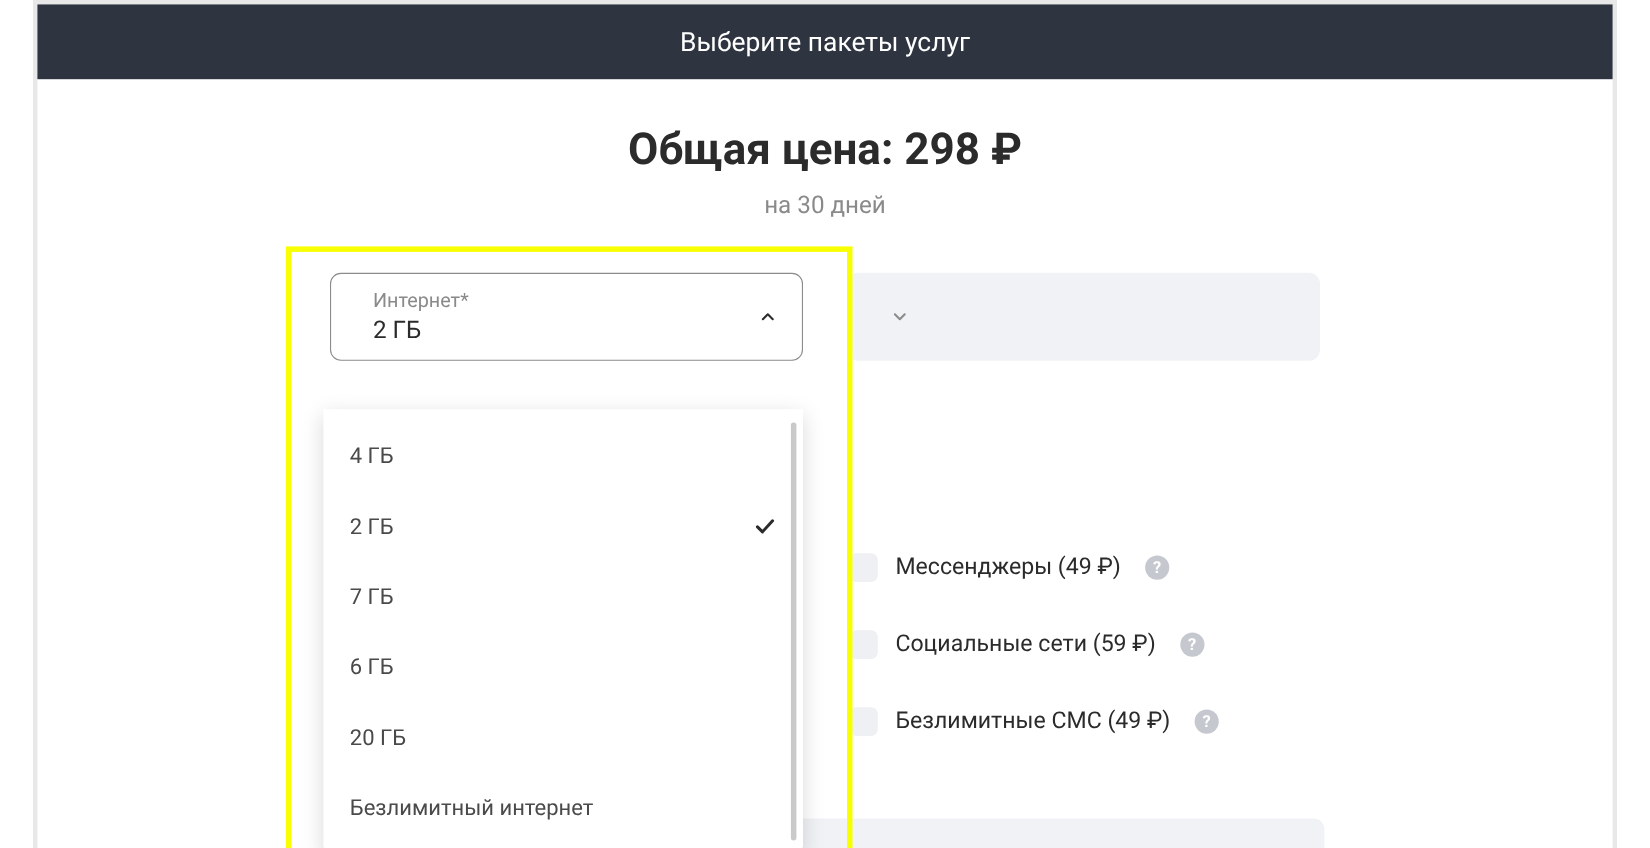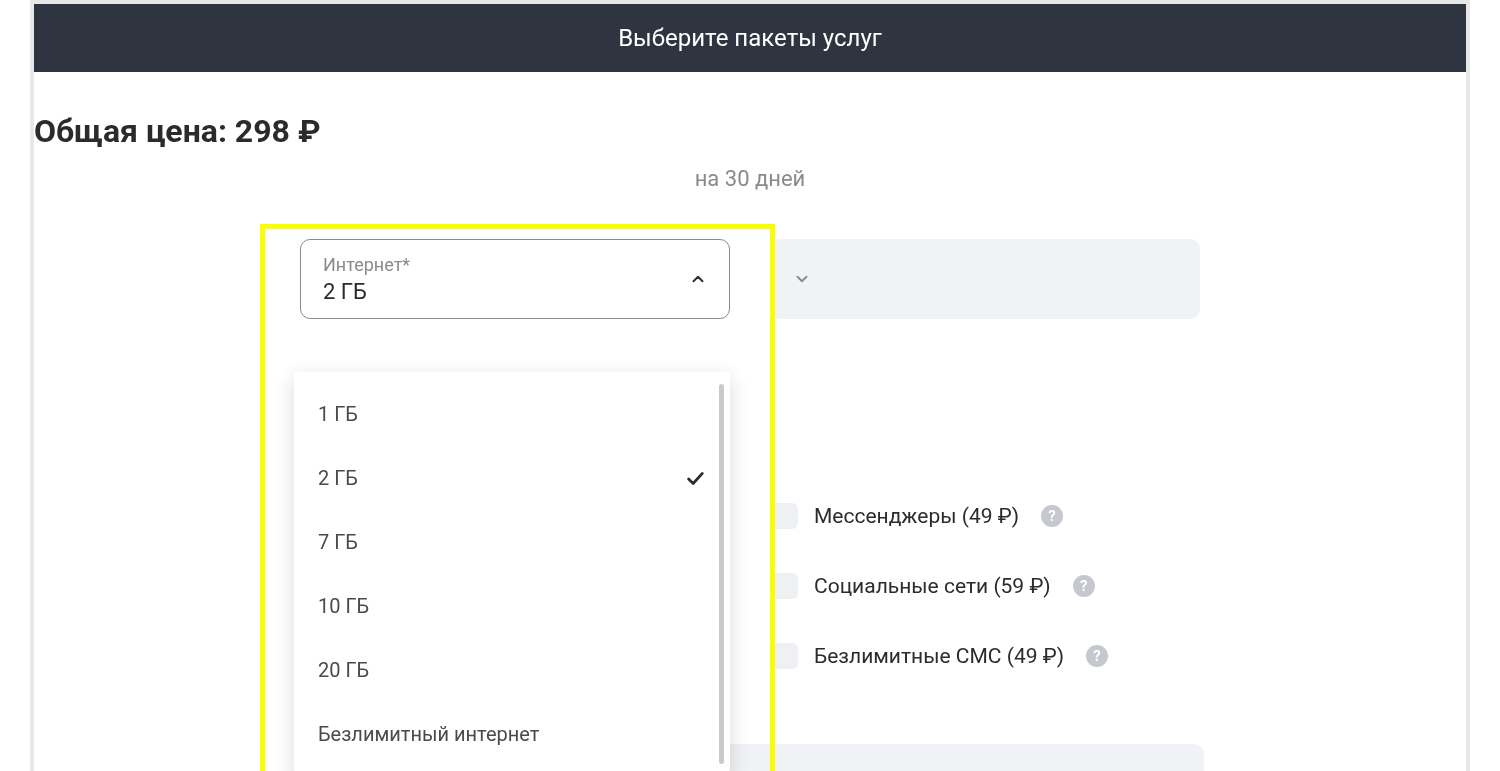--- a/index.html
+++ b/index.html
@@ -23,22 +23,22 @@
       text-align: center;
       padding: 20px 16px;
       font-size: 24px;
       font-weight: 400;
     }
     .content {
       padding: 40px 0 0 0;
       position: relative;
     }
     .price-heading {
-      text-align: left;
-      font-size: 32px;
+      text-align: center;
+      font-size: 40px;
       font-weight: 700;
       color: #2b2b2b;
     }
     .price-sub {
       text-align: center;
       font-size: 22px;
       color: #8a8a8a;
       margin-top: 16px;
     }
     .highlight-box {
@@ -55,21 +55,21 @@
       display: flex;
       justify-content: center;
       gap: 40px;
       margin-top: 48px;
       padding: 0 60px;
     }
     .select-box {
       width: 430px;
       border: 1px solid #8b8b8b;
       border-radius: 10px;
-      padding: 14px 22px 14px 22px;
+      padding: 14px 22px 14px 38px;
       display: flex;
       justify-content: space-between;
       align-items: center;
       background: #fff;
     }
     .select-box.closed {
       background: #f1f2f5;
       border: 1px solid #f1f2f5;
     }
     .select-text-wrap {
@@ -206,35 +206,35 @@
               <polyline points="6 9 12 15 18 9"></polyline>
             </svg>
         </span>
       </div>
 
     </div>
 
     <div class="dropdown-list">
       <div class="dropdown-scroll"></div>
       <div class="dropdown-item">
-        <span>1 ГБ</span>
+        <span>4 ГБ</span>
       </div>
       <div class="dropdown-item">
         <span>2 ГБ</span>
         <span class="check">
           <svg viewBox="0 0 24 24" fill="none" stroke="#2b2b2b" stroke-width="3" stroke-linecap="round" stroke-linejoin="round">
               <polyline points="5 13 10 18 20 7"></polyline>
             </svg>
         </span>
       </div>
       <div class="dropdown-item">
         <span>7 ГБ</span>
       </div>
       <div class="dropdown-item">
-        <span>10 ГБ</span>
+        <span>6 ГБ</span>
       </div>
       <div class="dropdown-item">
         <span>20 ГБ</span>
       </div>
       <div class="dropdown-item">
         <span>Безлимитный интернет</span>
       </div>
     </div>
 
     <div class="addons">

